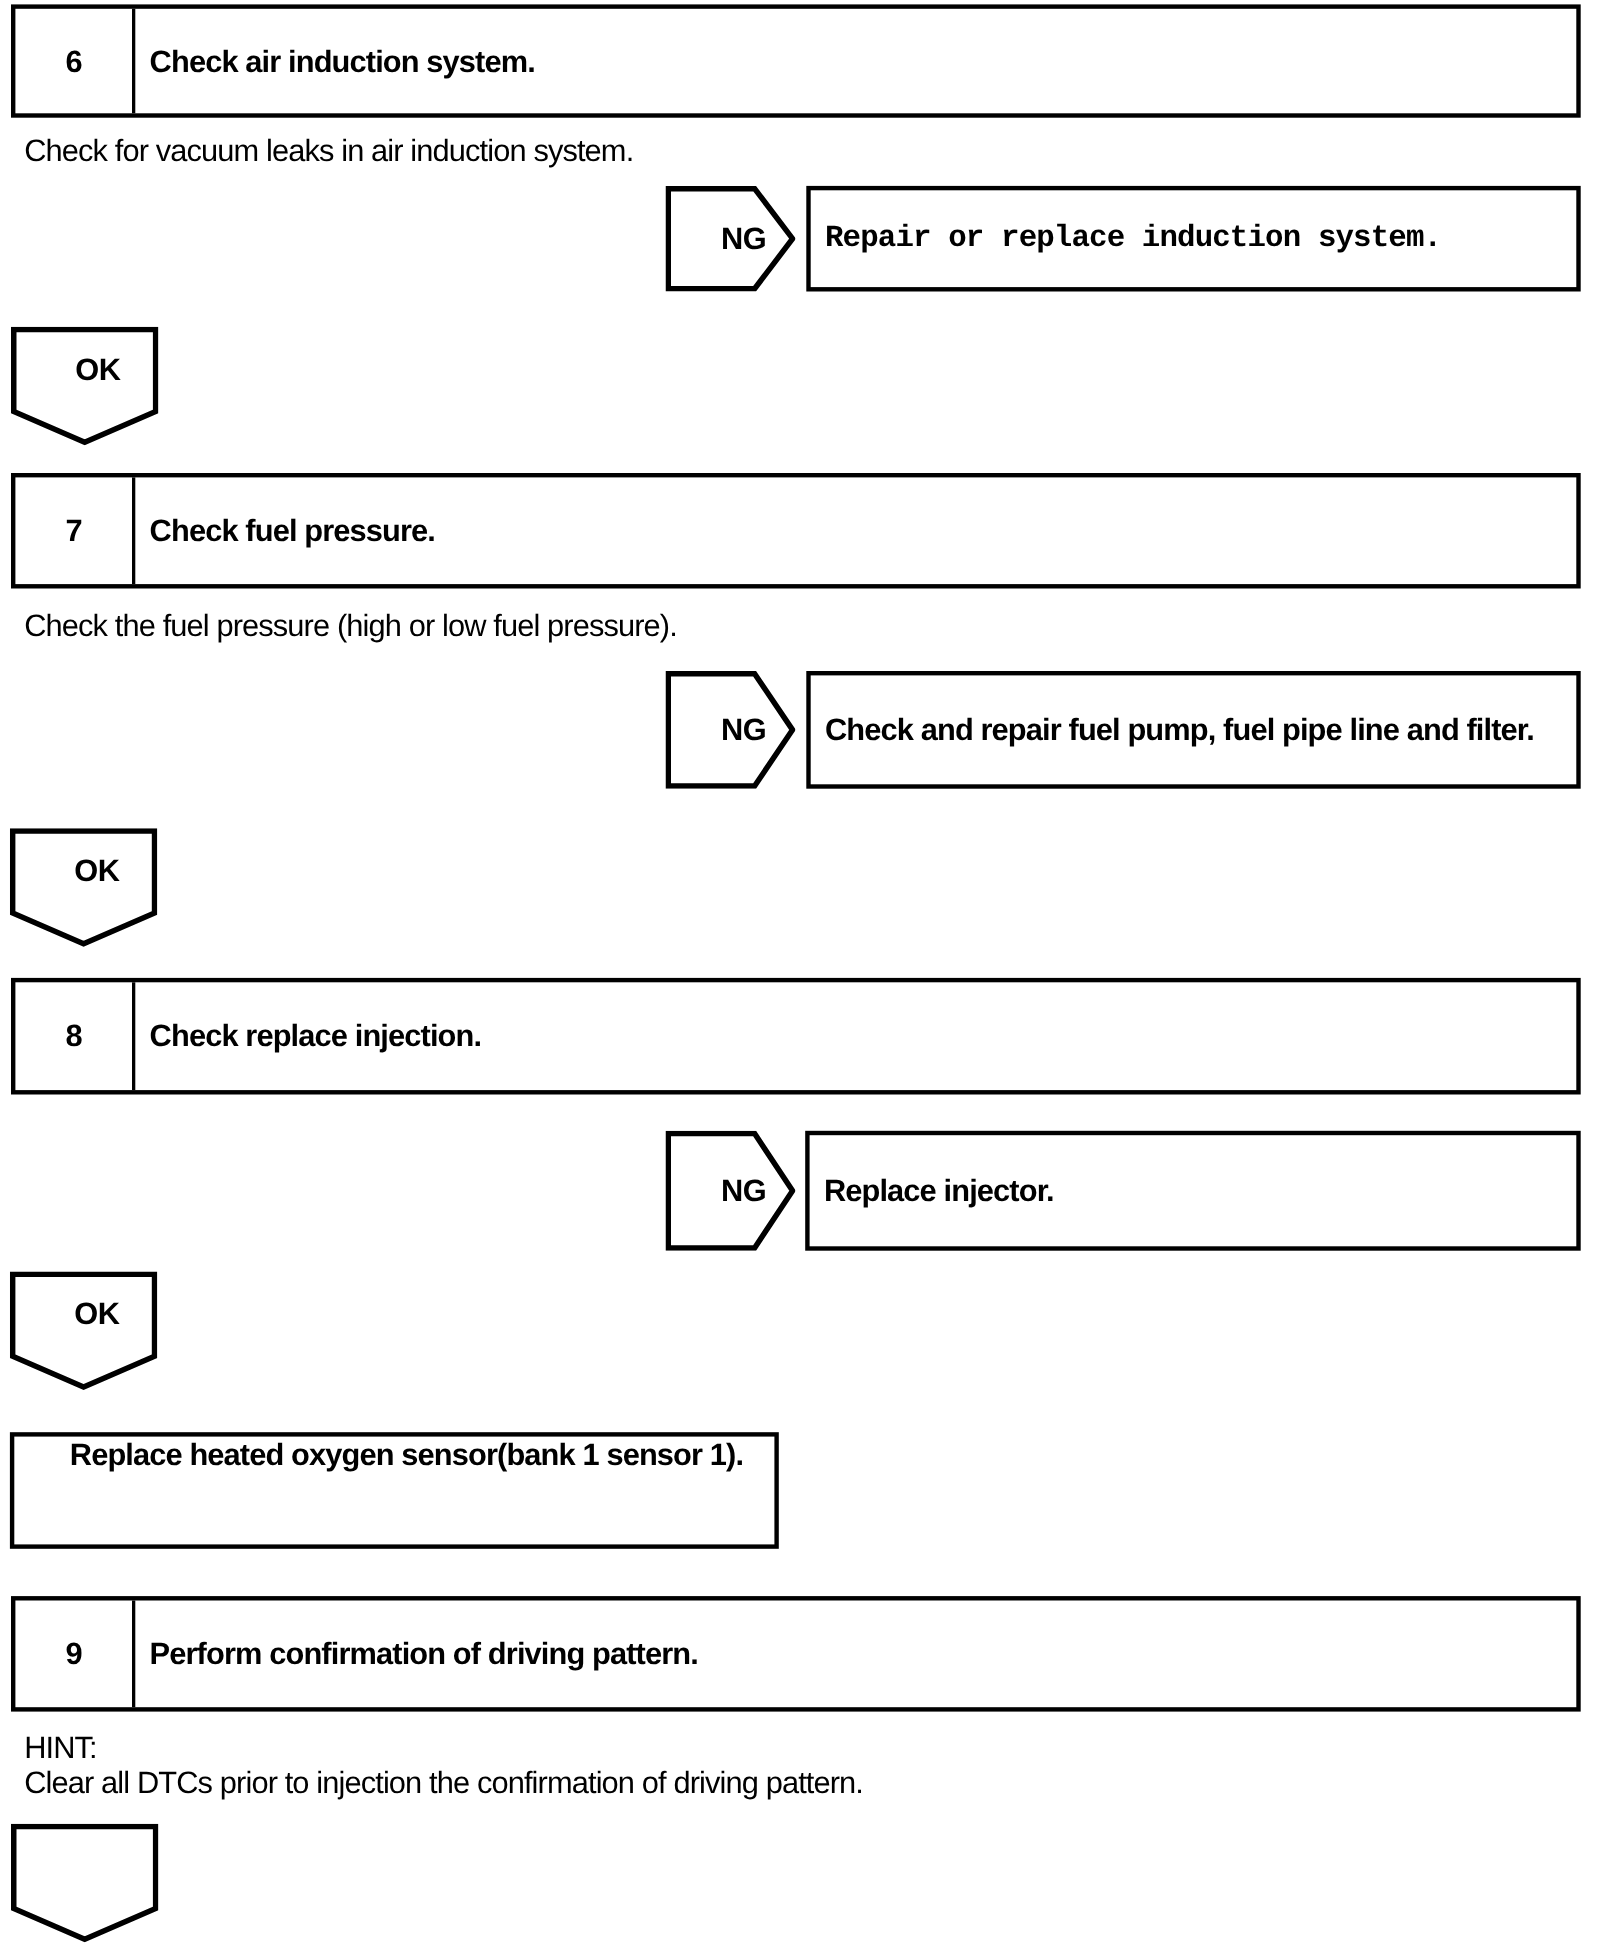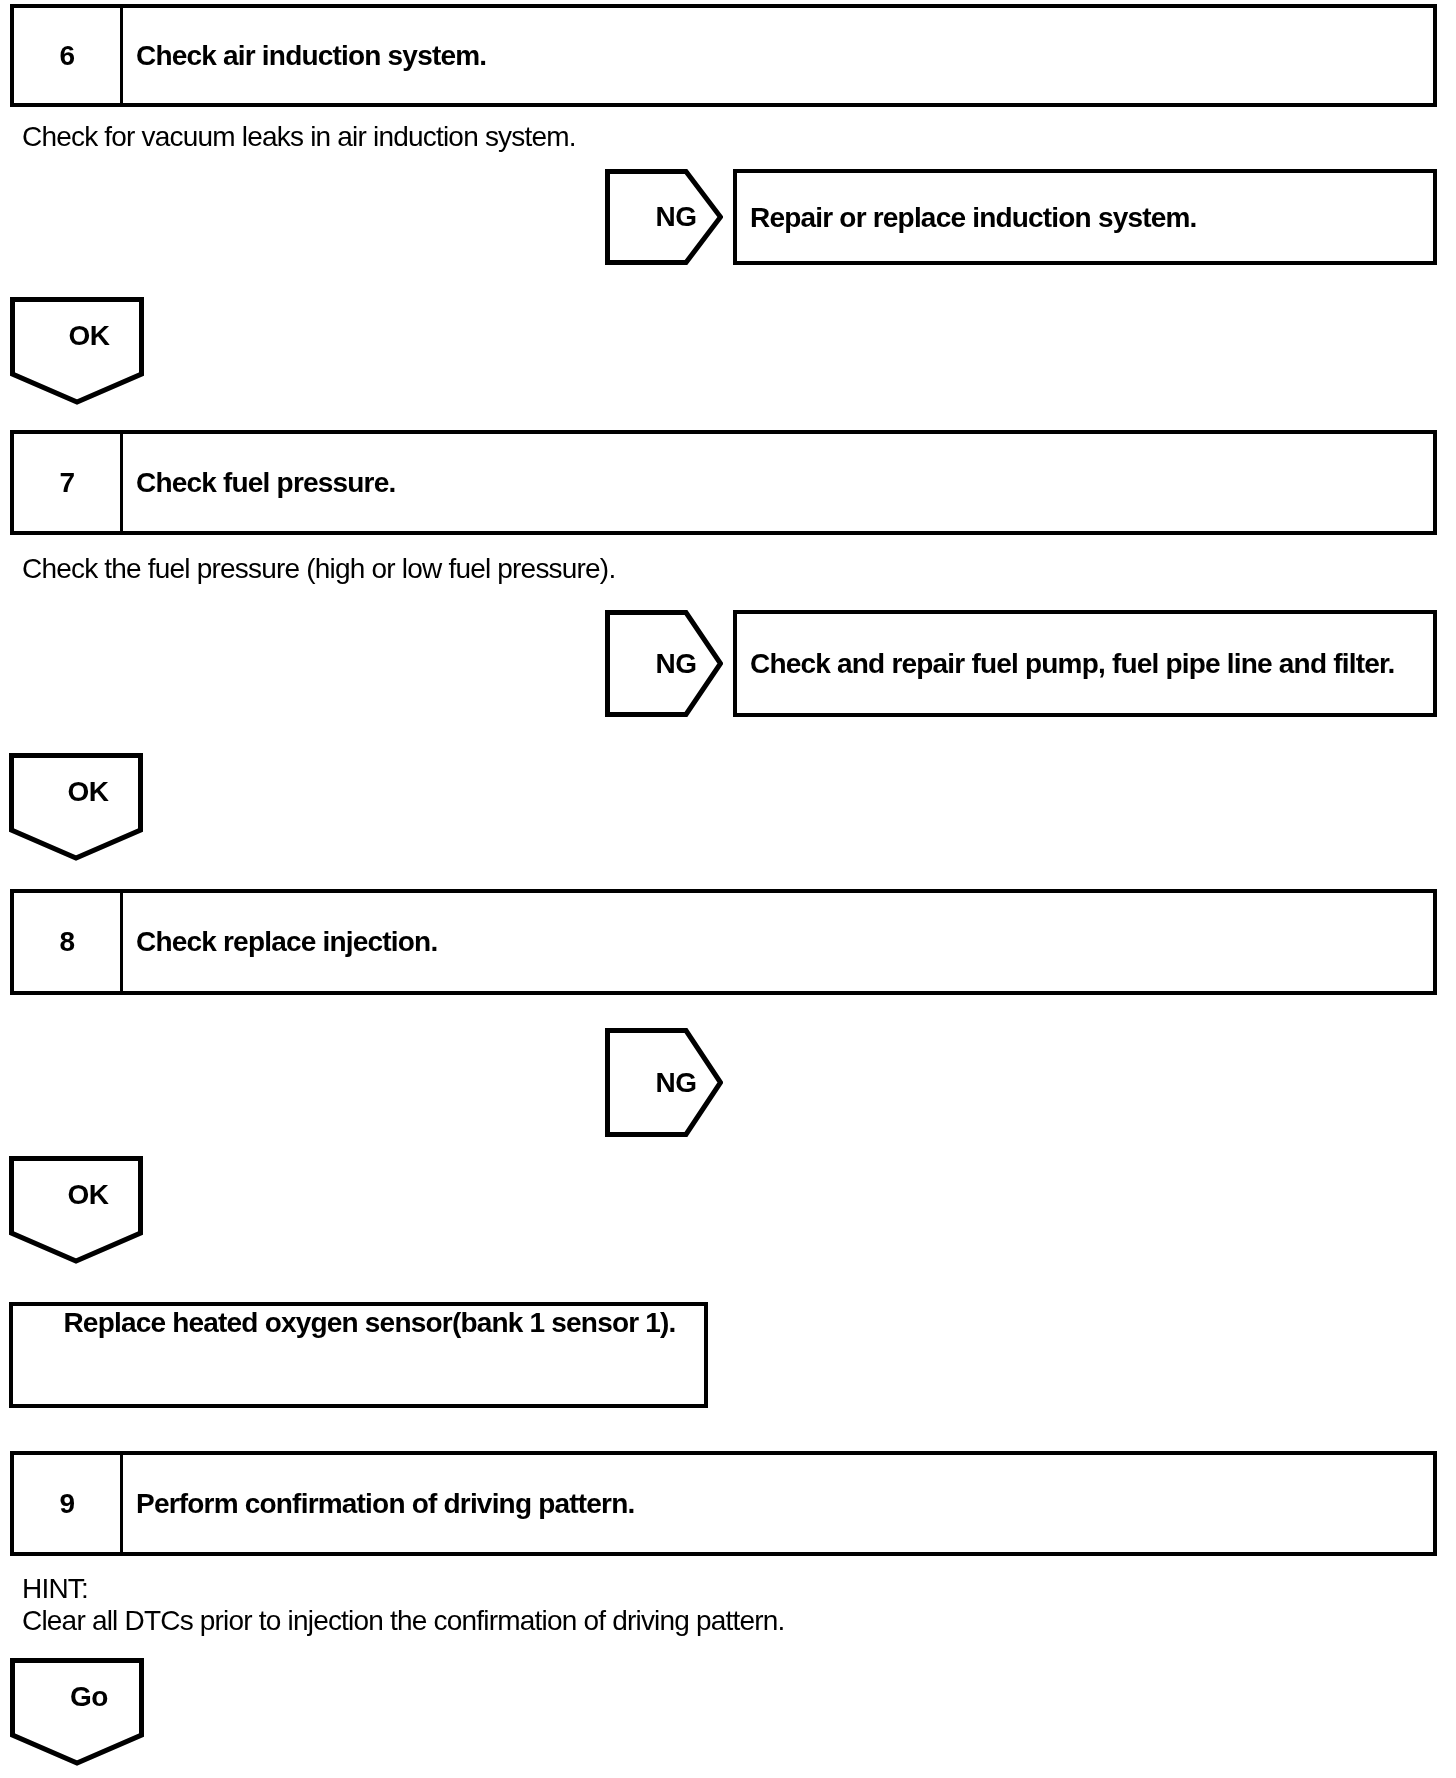--- a/index.html
+++ b/index.html
@@ -66,21 +66,21 @@
   
   #step6 { top:4px;    height:103px; }
   #step7 { top:430px;  height:105px; }
   #step8 { top:889px;  height:106px; }
   #step9 { top:1451px; height:105px; }
 
   #instr6 { top:120px; }
   #instr7 { top:552px; }
 
   #ng1-shape { left:605px; top:169px; }
-  #ng1-box   { left:733px; top:169px;  width:704px; height:96px; }
+  #ng1-box   { left:733px; top:169px;  width:704px; height:96px;font-family:Liberation Mono, monospace; }
   #ng2-shape { left:605px; top:610px; }
   #ng2-box   { left:733px; top:610px;  width:704px; height:107px; }
   #ng3-shape { left:605px; top:1028px; }
   #ng3-box   { left:732px; top:1028px; width:705px; height:109px; }
 
   #ok1 { left:10px; top:297px; }
   #ok2 { left:9px;  top:753px; }
   #ok3 { left:9px;  top:1156px; }
   #go  { left:10px; top:1658px; }
 
@@ -146,20 +146,23 @@
     <div class="step-num">8</div>
     <div class="step-title">Check replace injection.</div>
   </div>
 
   <div class="shape-wrap" id="ng3-shape">
     <svg width="118" height="109" viewBox="0 0 118 109">
       <polygon points="2.5,2.5 81,2.5 115.5,54.5 81,106.5 2.5,106.5"></polygon>
     </svg>
     <div class="shape-label ng-label">NG</div>
   </div>
+  <div class="action-box" id="ng3-box">
+    <span>Replace injector.</span>
+  </div>
 
   <div class="shape-wrap" id="ok3">
     <svg width="134" height="108" viewBox="0 0 134 108">
       <polygon points="2.5,2.5 131.5,2.5 131.5,77 67,105 2.5,77"></polygon>
     </svg>
     <div class="shape-label down-label">OK</div>
   </div>
 
   <div class="final-box" id="final-box">
     <span>Replace heated oxygen sensor</span>
@@ -171,16 +174,15 @@
     <div class="step-title">Perform confirmation of driving pattern.</div>
   </div>
 
   <div class="body-text" id="hint-label">HINT:</div>
   <div class="body-text" id="hint-text">Clear all DTCs prior to injection the confirmation of driving pattern.</div>
 
   <div class="shape-wrap" id="go">
     <svg width="134" height="108" viewBox="0 0 134 108">
       <polygon points="2.5,2.5 131.5,2.5 131.5,77 67,105 2.5,77"></polygon>
     </svg>
-    <div class="shape-label down-label">Go</div>
   </div>
 
 </div>
 
 </body></html>

